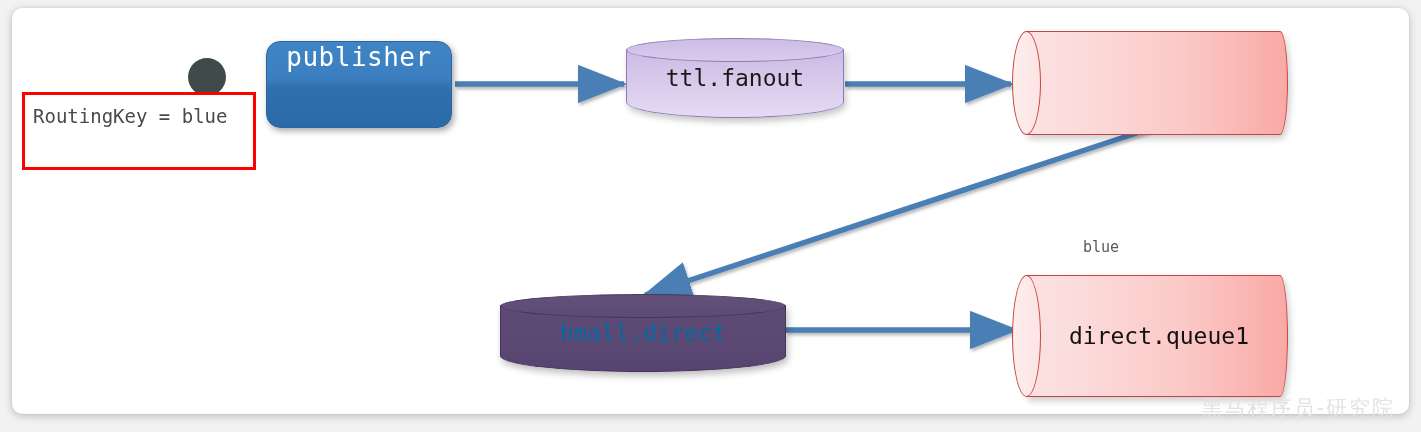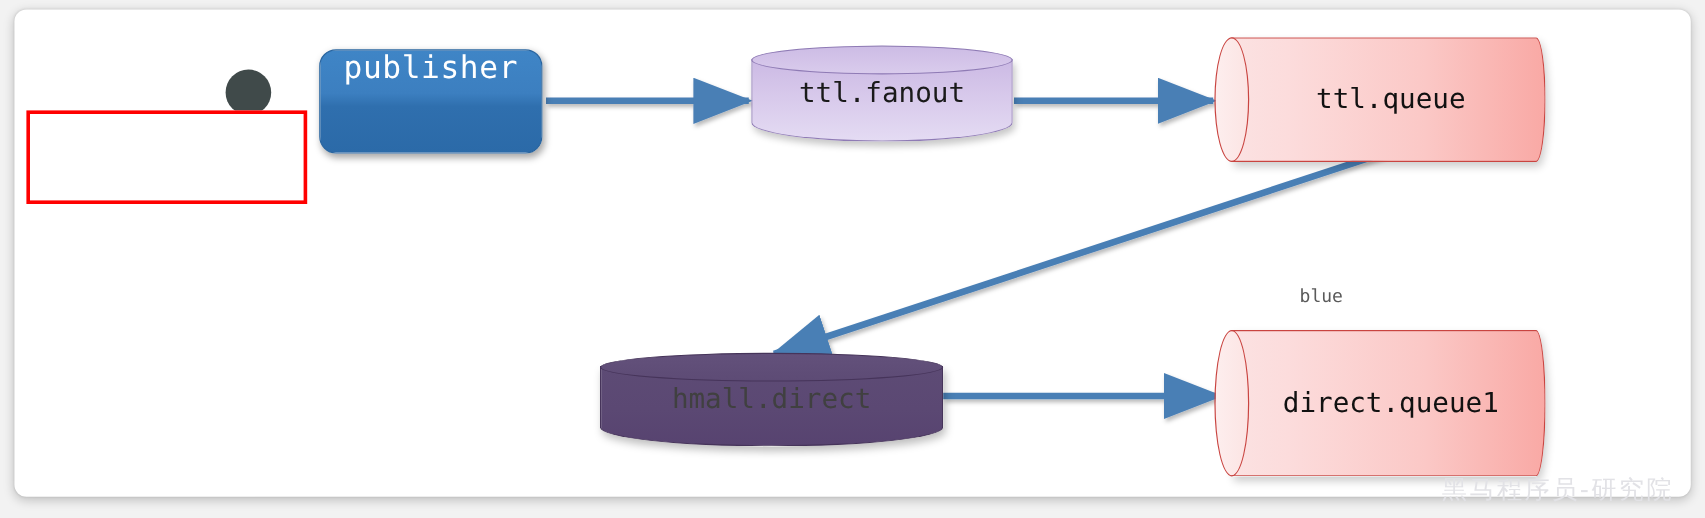--- a/index.html
+++ b/index.html
@@ -85,21 +85,21 @@
   .cyl-direct .body {
     background: linear-gradient(to bottom, #5d4b75 0%, #5b4873 55%, #574370 100%);
     border: 1px solid #46345a;
     border-top: none;
     box-shadow: 2px 4px 7px rgba(0,0,0,0.26);
   }
   .cyl-direct .cap {
     background: linear-gradient(to bottom, #63517b 0%, #5d4b75 100%);
     border: 1px solid #46345a;
   }
-  .cyl-direct .lbl { color: #404040; }
+  .cyl-direct .lbl { color: #0369a1; }
 
   
   .cyl-h {
     position: absolute;
     display: flex;
     align-items: center;
     justify-content: center;
     font-size: 23px;
     color: #111111;
   }
@@ -205,37 +205,37 @@
 
   <div class="cyl-v cyl-fanout" style="left:626px; top:38px; width:218px; height:80px;">
     <span class="body"></span>
     <span class="cap"></span>
     <span class="lbl">ttl.fanout</span>
   </div>
 
   <div class="cyl-h" style="left:1012px; top:31px; width:276px; height:104px;">
     <span class="hbody"></span>
     <span class="hcap"></span>
-    <span class="lbl">ttl.queue</span>
   </div>
 
   <div class="cyl-v cyl-direct" style="left:500px; top:294px; width:286px; height:78px;">
     <span class="body"></span>
     <span class="cap"></span>
     <span class="lbl">hmall.direct</span>
   </div>
 
   <div class="plain-label" style="left:1083px; top:238px;">blue</div>
 
   <div class="cyl-h" style="left:1012px; top:275px; width:276px; height:122px;">
     <span class="hbody"></span>
     <span class="hcap"></span>
     <span class="lbl">direct.queue1</span>
   </div>
 
   <div id="dot-marker"></div>
 
   <div id="annot-box">
+    <div class="line">RoutingKey = blue</div>
   </div>
 
   <div id="watermark">黑马程序员-研究院</div>
 
 </div>
 
 </body></html>

